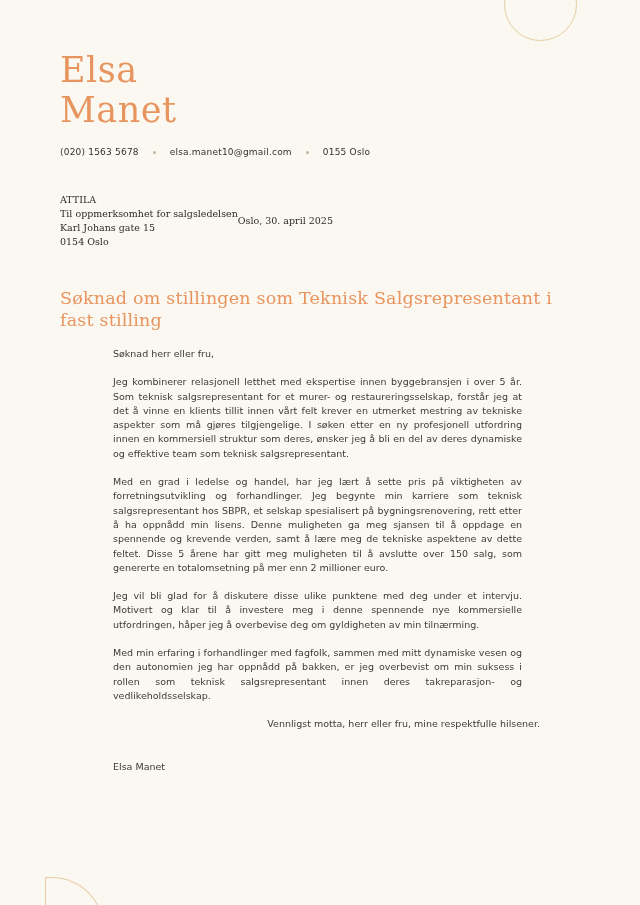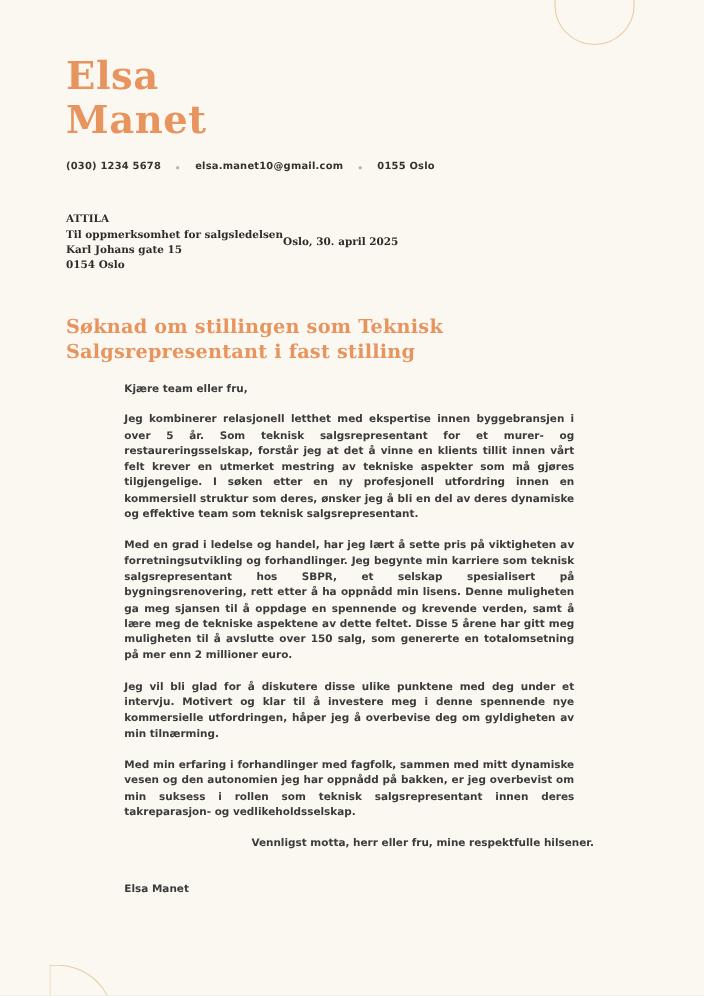--- a/index.html
+++ b/index.html
@@ -22,21 +22,20 @@
     width:57px; height:70px;
     border:1px solid #E6CCA6;
     border-top-right-radius:52px;
     border-bottom:none;
     background:transparent;
   }
   .content {
     position:absolute; inset:0;
     padding:50px 63px 14px 60px;
     box-sizing:border-box;
-    font-weight:bold;
   }
   
   .name-line {
     font-family:"DejaVu Serif", serif;
     font-size:35px; line-height:40px;
     color:#E8945F; letter-spacing:0.5px;
   }
   .contact-row {
     display:flex; align-items:center; gap:14px;
     margin-top:17px;
@@ -81,41 +80,41 @@
   <div class="decor-shape"></div>
 
   <div class="content">
 
     <div>
       <div class="name-line">Elsa</div>
       <div class="name-line">Manet</div>
     </div>
 
     <div class="contact-row">
-      <span>(030) 1234 5678</span>
+      <span>(020) 1563 5678</span>
       <span class="sep-dot"></span>
       <span>elsa.manet10@gmail.com</span>
       <span class="sep-dot"></span>
       <span>0155 Oslo</span>
     </div>
 
     <div class="recipient-row">
       <div class="recipient">
         <div>ATTILA</div>
         <div>Til oppmerksomhet for salgsledelsen</div>
         <div>Karl Johans gate 15</div>
         <div>0154 Oslo</div>
       </div>
       <div class="date-text">Oslo, 30. april 2025</div>
     </div>
 
     <div class="subject">Søknad om stillingen som Teknisk Salgsrepresentant i fast stilling</div>
 
     <div class="body-col">
-      <div class="greeting">Kjære team eller fru,</div>
+      <div class="greeting">Søknad herr eller fru,</div>
       <div>
           <p class="para">Jeg kombinerer relasjonell letthet med ekspertise innen byggebransjen i over 5 år. Som teknisk salgsrepresentant for et murer- og restaureringsselskap, forstår jeg at det å vinne en klients tillit innen vårt felt krever en utmerket mestring av tekniske aspekter som må gjøres tilgjengelige. I søken etter en ny profesjonell utfordring innen en kommersiell struktur som deres, ønsker jeg å bli en del av deres dynamiske og effektive team som teknisk salgsrepresentant.</p>
           <p class="para">Med en grad i ledelse og handel, har jeg lært å sette pris på viktigheten av forretningsutvikling og forhandlinger. Jeg begynte min karriere som teknisk salgsrepresentant hos SBPR, et selskap spesialisert på bygningsrenovering, rett etter å ha oppnådd min lisens. Denne muligheten ga meg sjansen til å oppdage en spennende og krevende verden, samt å lære meg de tekniske aspektene av dette feltet. Disse 5 årene har gitt meg muligheten til å avslutte over 150 salg, som genererte en totalomsetning på mer enn 2 millioner euro.</p>
           <p class="para">Jeg vil bli glad for å diskutere disse ulike punktene med deg under et intervju. Motivert og klar til å investere meg i denne spennende nye kommersielle utfordringen, håper jeg å overbevise deg om gyldigheten av min tilnærming.</p>
           <p class="para">Med min erfaring i forhandlinger med fagfolk, sammen med mitt dynamiske vesen og den autonomien jeg har oppnådd på bakken, er jeg overbevist om min suksess i rollen som teknisk salgsrepresentant innen deres takreparasjon- og vedlikeholdsselskap.</p>
         </div>
       <div class="closing">Vennligst motta, herr eller fru, mine respektfulle hilsener.</div>
       <div class="signature">Elsa Manet</div>
     </div>
 

